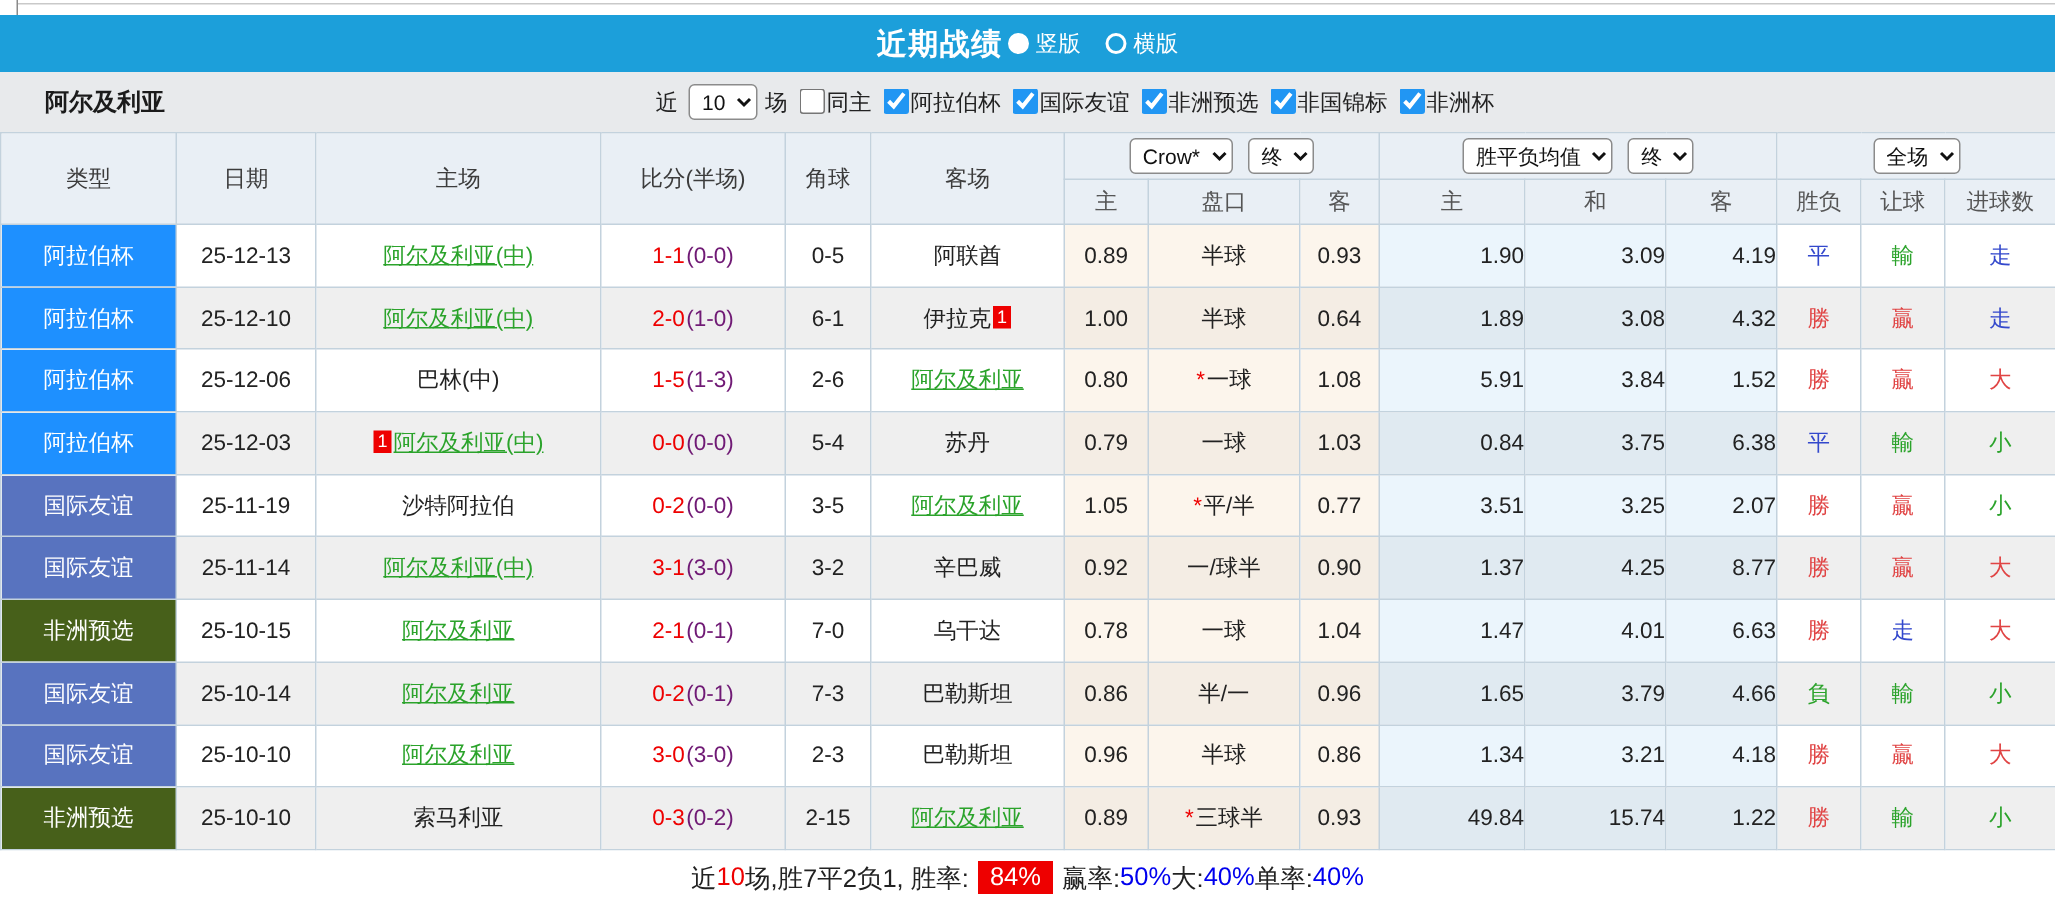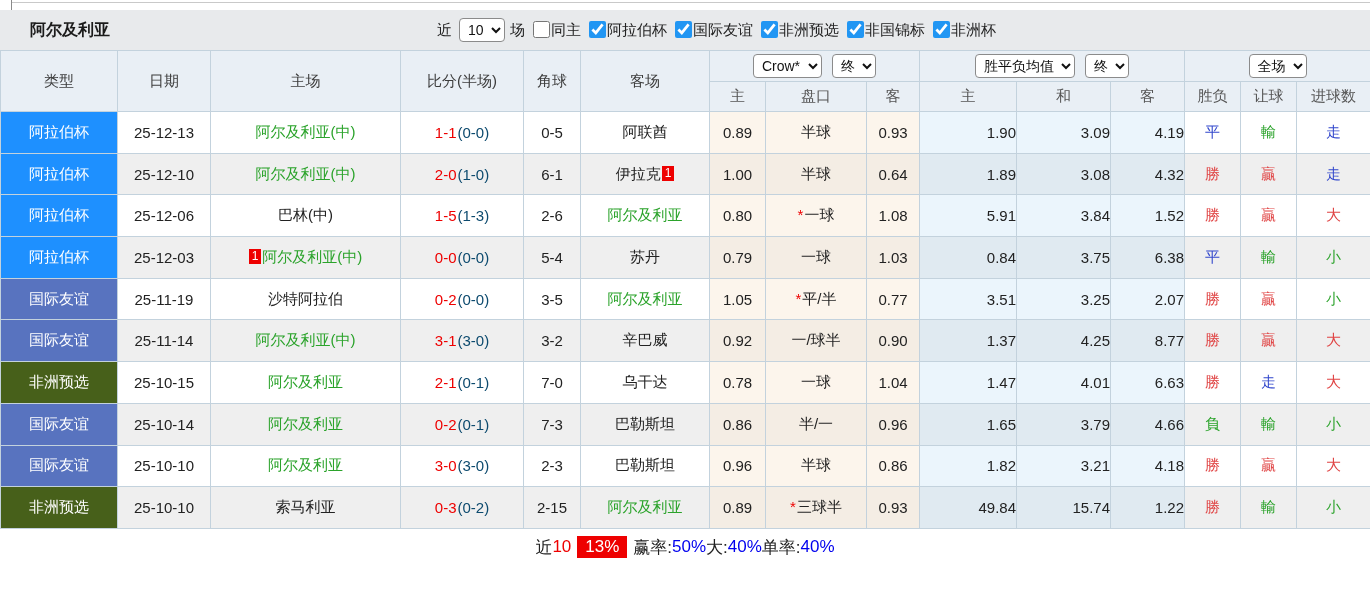--- a/index.html
+++ b/index.html
@@ -61,23 +61,23 @@
     overflow:hidden;white-space:nowrap;
   }
   thead th{background:#E9EFF5;font-weight:normal;color:#3c3c3c;font-size:15px;}
   .group-row th{height:30px;}
   .sub-row th{height:29px;color:#555;}
   .sel-cell select{margin:0 3px;}
   tbody tr{height:41.7px;}
   tr.odd{background:#FFFFFF;}
   tr.even{background:#EFEFEF;}
   .type-cell{color:#fff;font-size:15px;}
-  .team-green{color:var(--team-green);}
+  .team-green{color:var(--team-green);text-decoration:underline;}
   .score-red{color:var(--score-red);margin-right:1px;}
-  .half{color:#0c4a6e;}
+  .half{color:#701a75;}
   .star{color:var(--score-red);margin-right:1px;}
   .badge1{
     display:inline-block;background:var(--badge-red);color:#fff;
     font-size:12px;line-height:15px;padding:0 3px;vertical-align:2px;
   }
   .badge-home{margin-right:1px;}
   .badge-away{margin-left:1px;}
   td.col-asia{background-color:rgba(250,236,218,0.5);}
   td.col-euro{background-color:rgba(198,227,246,0.35);text-align:right;}
   .res-red{color:var(--res-red);}
@@ -99,20 +99,27 @@
 </head>
 <body>
 
 <div class="page">
 
   <div class="top-strip">
     <div class="corner-v"></div>
     <div class="corner-h"></div>
   </div>
 
+  <div class="title-bar">
+    <span class="title">近期战绩</span>
+    <span class="radio checked"></span>
+    <span class="radio-label">竖版</span>
+    <span class="radio radio-gap"></span>
+    <span class="radio-label">横版</span>
+  </div>
 
   <div class="filter-bar">
     <span class="team-name">阿尔及利亚</span>
     <div class="filter-controls">
       <span class="cb-label first">近</span>
       <select>
         <option>10</option>
       </select>
       <span class="cb-label">场</span>
       <span id="filter-checks"><input type="checkbox" style=""><span class="cb-label">同主</span><input type="checkbox" checked="" style=""><span class="cb-label">阿拉伯杯</span><input type="checkbox" checked="" style=""><span class="cb-label">国际友谊</span><input type="checkbox" checked="" style=""><span class="cb-label">非洲预选</span><input type="checkbox" checked="" style=""><span class="cb-label">非国锦标</span><input type="checkbox" checked="" style=""><span class="cb-label">非洲杯</span></span>
@@ -309,21 +316,21 @@
         <tr class="odd">
           <td class="type-cell" style="background: rgb(88, 115, 191);">国际友谊</td>
           <td>25-10-10</td>
           <td><span class="team-green">阿尔及利亚</span></td>
           <td><span class="score-red">3-0</span><span class="half">(3-0)</span></td>
           <td>2-3</td>
           <td><span class="">巴勒斯坦</span></td>
           <td class="col-asia">0.96</td>
           <td class="col-asia">半球</td>
           <td class="col-asia">0.86</td>
-          <td class="col-euro">1.82</td>
+          <td class="col-euro">1.34</td>
           <td class="col-euro">3.21</td>
           <td class="col-euro">4.18</td>
           <td class="res-red">勝</td>
           <td class="res-red">贏</td>
           <td class="res-red">大</td>
         </tr>
         <tr class="even">
           <td class="type-cell" style="background: rgb(71, 96, 26);">非洲预选</td>
           <td>25-10-10</td>
           <td><span class="">索马利亚</span></td>
@@ -339,21 +346,22 @@
           <td class="res-red">勝</td>
           <td class="res-green">輸</td>
           <td class="res-green">小</td>
         </tr>
       </tbody>
   </table>
 
   <div class="summary" id="summary">
       <span class="sum-dark">近</span>
       <span class="sum-red">10</span>
-      <span class="sum-badge">13%</span>
+      <span class="sum-dark">场,胜7平2负1, 胜率:</span>
+      <span class="sum-badge">84%</span>
       <span class="sum-dark">赢率:</span>
       <span class="sum-blue">50%</span>
       <span class="sum-dark"> 大:</span>
       <span class="sum-blue">40%</span>
       <span class="sum-dark"> 单率:</span>
       <span class="sum-blue">40%</span>
     </div>
 
 </div>
 

